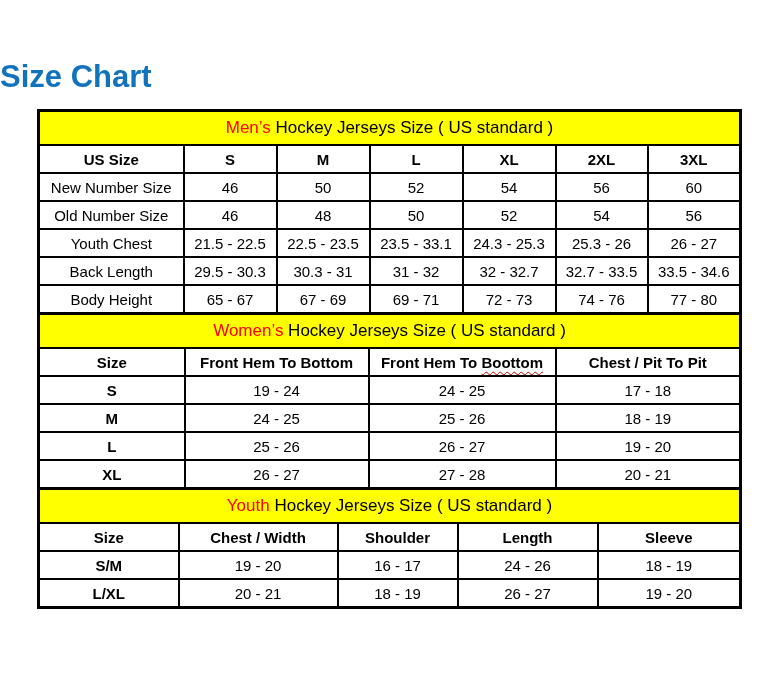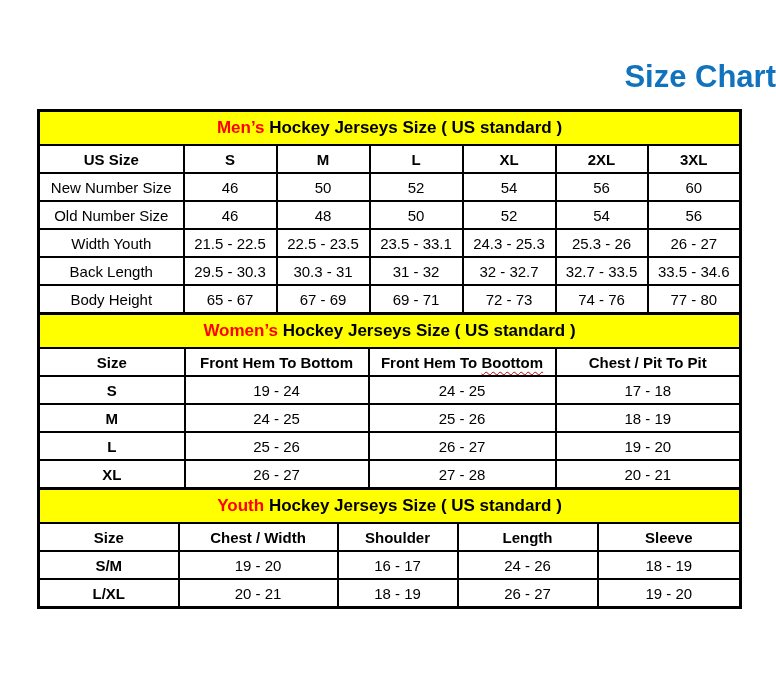--- a/index.html
+++ b/index.html
@@ -5,21 +5,21 @@
   html, body {
     margin: 0; padding: 0;
     width: 776px; height: 692px;
     background: #ffffff;
     font-family: "Liberation Sans", sans-serif;
     color: #000;
     overflow: hidden;
   }
   .page-title {
     padding-top: 60px;
-    text-align: right;
+    text-align: left;
     font-size: 31px;
     font-weight: 700;
     color: var(--title_blue, #1173BD);
     letter-spacing: 0px;
     line-height: 1.1;
   }
   .chart-wrap {
     margin: 15px 0 0 37px;
     width: 702px;
   }
@@ -37,21 +37,21 @@
     font-size: 15px;
     font-weight: 400;
     padding: 0;
     height: 26px;
     overflow: hidden;
     white-space: nowrap;
   }
   tr.section-row td {
     background: var(--section_bg, #FFFF00);
     font-size: 17px;
-    font-weight: 700;
+    font-weight: 400;
     height: 32px;
   }
   tr.cols-row td { font-weight: 700; margin-top: 20px; }
   td.size-label { font-weight: 700; }
   .accent { color: var(--accent_red, #FF0000); }
   .wavy-misspell {
     text-decoration: underline;
     text-decoration-style: wavy;
     text-decoration-color: #C00000;
     text-decoration-thickness: 1px;
@@ -100,21 +100,21 @@
     <tr>
       <td>Old Number Size</td>
       <td>46</td>
       <td>48</td>
       <td>50</td>
       <td>52</td>
       <td>54</td>
       <td>56</td>
     </tr>
     <tr>
-      <td>Width Youth</td>
+      <td>Youth Chest</td>
       <td>21.5 - 22.5</td>
       <td>22.5 - 23.5</td>
       <td>23.5 - 33.1</td>
       <td>24.3 - 25.3</td>
       <td>25.3 - 26</td>
       <td>26 - 27</td>
     </tr>
     <tr>
       <td>Back Length</td>
       <td>29.5 - 30.3</td>

